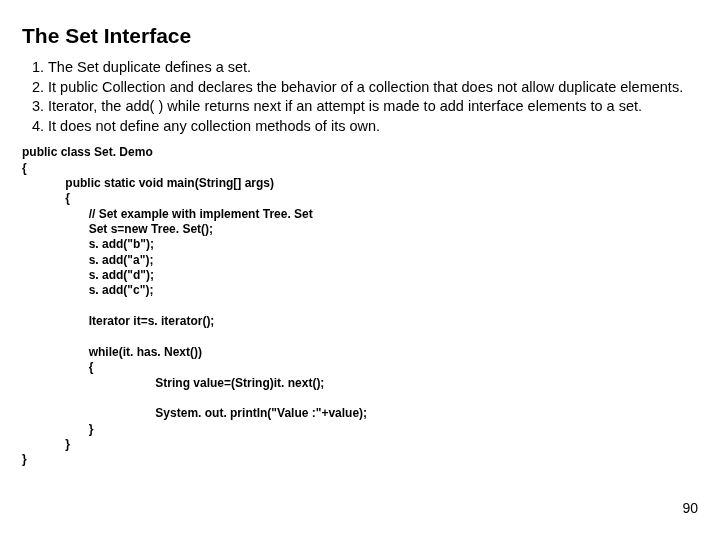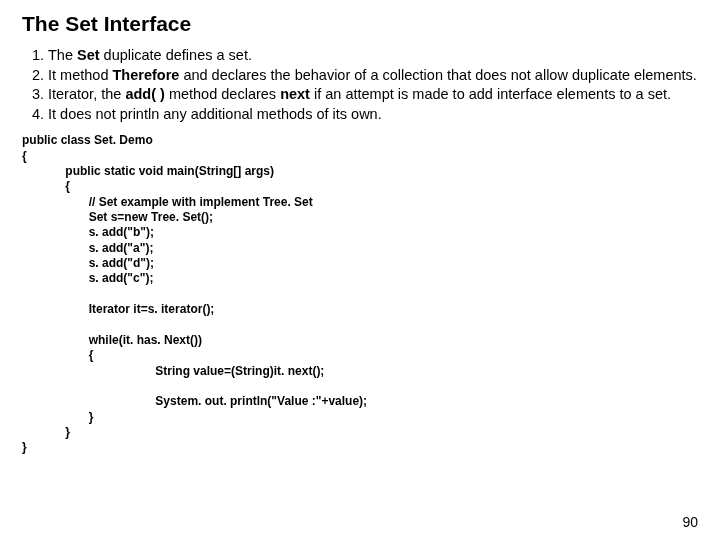--- a/index.html
+++ b/index.html
@@ -9,65 +9,65 @@
     height: 540px;
     box-sizing: border-box;
     background: #fff;
     font-family: Arial, Helvetica, sans-serif;
     color: #000;
     position: relative;
   }
   .title {
     font-size: 21px;
     font-weight: bold;
-    margin: 0 0 10px 0;
+    margin: 12px 0 10px 0;
   }
   ol.points {
     margin: 0 0 10px 0;
     padding-left: 26px;
     font-size: 14.5px;
     line-height: 1.28;
   }
   ol.points li {
     margin: 0 0 1px 0;
     text-align: justify;
   }
-  .b { font-weight: bold; }
+  .b { font-weight: normal; }
   .codeblock {
     font-family: Arial, Helvetica, sans-serif;
     font-size: 12px;
     font-weight: bold;
     white-space: pre;
     line-height: 1.28;
   }
   .slidenum {
     position: absolute;
-    bottom: 10px;
+    bottom: 24px;
     right: 22px;
     font-size: 14px;
     text-align: right;
   }
 </style>
 </head>
 <body>
 
 <div class="title">The Set Interface</div>
 
 <ol class="points">
   <li>
     <span>The </span><span class="b">Set</span><span> duplicate defines a set.</span>
   </li>
   <li>
-    <span>It method </span><span class="b">Therefore</span><span> and declares the behavior of a collection that does not allow duplicate elements.</span>
+    <span>It public </span><span class="b">Collection</span><span> and declares the behavior of a collection that does not allow duplicate elements.</span>
   </li>
   <li>
-    <span>Iterator, the </span><span class="b">add( )</span><span> method declares </span><span class="b">next</span><span> if an attempt is made to add interface elements to a set.</span>
+    <span>Iterator, the </span><span class="b">add( )</span><span> while returns </span><span class="b">next</span><span> if an attempt is made to add interface elements to a set.</span>
   </li>
   <li>
-    <span>It does not println any  additional methods of its own.</span>
+    <span>It does not define any  collection methods of its own.</span>
   </li>
 </ol>
 
 <div class="codeblock">public class Set. Demo
 {
              public static void main(String[] args)
              {
                     // Set example with implement Tree. Set
                     Set s=new Tree. Set();
                     s. add("b");

